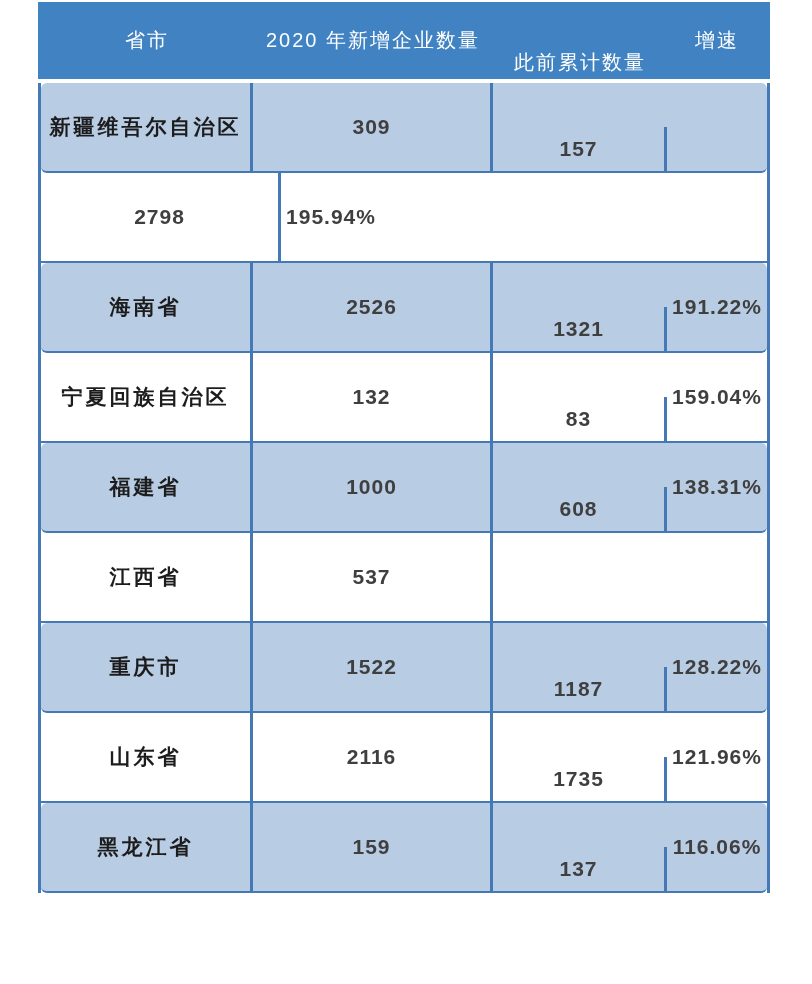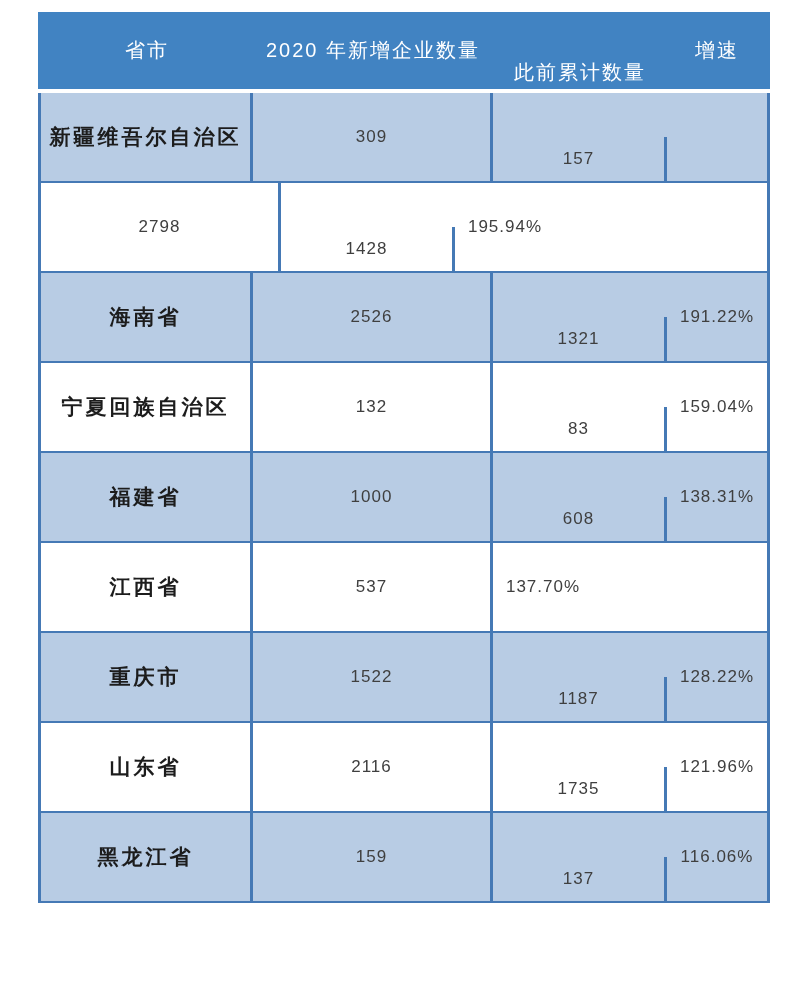--- a/index.html
+++ b/index.html
@@ -17,21 +17,21 @@
     padding: 0;
     width: 812px;
     height: 984px;
     overflow: hidden;
     background: #ffffff;
     font-family: "Liberation Sans", sans-serif;
   }
   .table-wrap {
     position: absolute;
     left: 38px;
-    top: 12px;
+    top: 2px;
     width: 732px;
   }
   .thead {
     display: flex;
     height: 77px;
     background: var(--header-bg);
     border-left: 3px solid transparent;
     border-right: 3px solid transparent;
   }
   .thead .cell {
@@ -44,41 +44,41 @@
     margin-top: 4px;
     border-left: 3px solid var(--border);
     border-right: 3px solid var(--border);
   }
   .row {
     display: flex;
     height: 90px;
     border-bottom: 2px solid var(--border);
     background: var(--row-bg);
   }
-  .row.alt { background: var(--row-alt-bg); }
+  .row.alt { background: var(--row-alt-bg); border-radius: 6px; }
   .cell {
     display: flex;
     align-items: center;
     justify-content: center;
     overflow: hidden;
   }
   .c0 { width: 212px; }
   .c1 { width: 240px; }
   .c2 { width: 174px; margin-top: 44px; }
   .c3 { width: 100px; }
   .tbody .c0, .tbody .c1, .tbody .c2 { border-right: 3px solid var(--border); }
   .tbody .c0 {
     font-size: 21px;
     font-weight: 700;
     letter-spacing: 3px;
     color: var(--province-text);
   }
   .tbody .c1, .tbody .c2, .tbody .c3 {
-    font-size: 17px;
-    font-weight: 400;
+    font-size: 21px;
+    font-weight: 700;
     color: var(--value-text);
     letter-spacing: 1px;
   }
 </style>
 </head>
 <body>
 
 <div class="table-wrap">
   <div class="thead">
     <div class="cell c0">省市</div>
@@ -87,21 +87,20 @@
     <div class="cell c3">增速</div>
   </div>
   <div class="tbody">
       <div class="row alt">
         <div class="cell c0">新疆维吾尔自治区</div>
         <div class="cell c1">309</div>
         <div class="cell c2">157</div>
       </div>
       <div class="row">
         <div class="cell c1">2798</div>
-        <div class="cell c2">1428</div>
         <div class="cell c3">195.94%</div>
       </div>
       <div class="row alt">
         <div class="cell c0">海南省</div>
         <div class="cell c1">2526</div>
         <div class="cell c2">1321</div>
         <div class="cell c3">191.22%</div>
       </div>
       <div class="row">
         <div class="cell c0">宁夏回族自治区</div>
@@ -111,21 +110,20 @@
       </div>
       <div class="row alt">
         <div class="cell c0">福建省</div>
         <div class="cell c1">1000</div>
         <div class="cell c2">608</div>
         <div class="cell c3">138.31%</div>
       </div>
       <div class="row">
         <div class="cell c0">江西省</div>
         <div class="cell c1">537</div>
-        <div class="cell c3">137.70%</div>
       </div>
       <div class="row alt">
         <div class="cell c0">重庆市</div>
         <div class="cell c1">1522</div>
         <div class="cell c2">1187</div>
         <div class="cell c3">128.22%</div>
       </div>
       <div class="row">
         <div class="cell c0">山东省</div>
         <div class="cell c1">2116</div>

